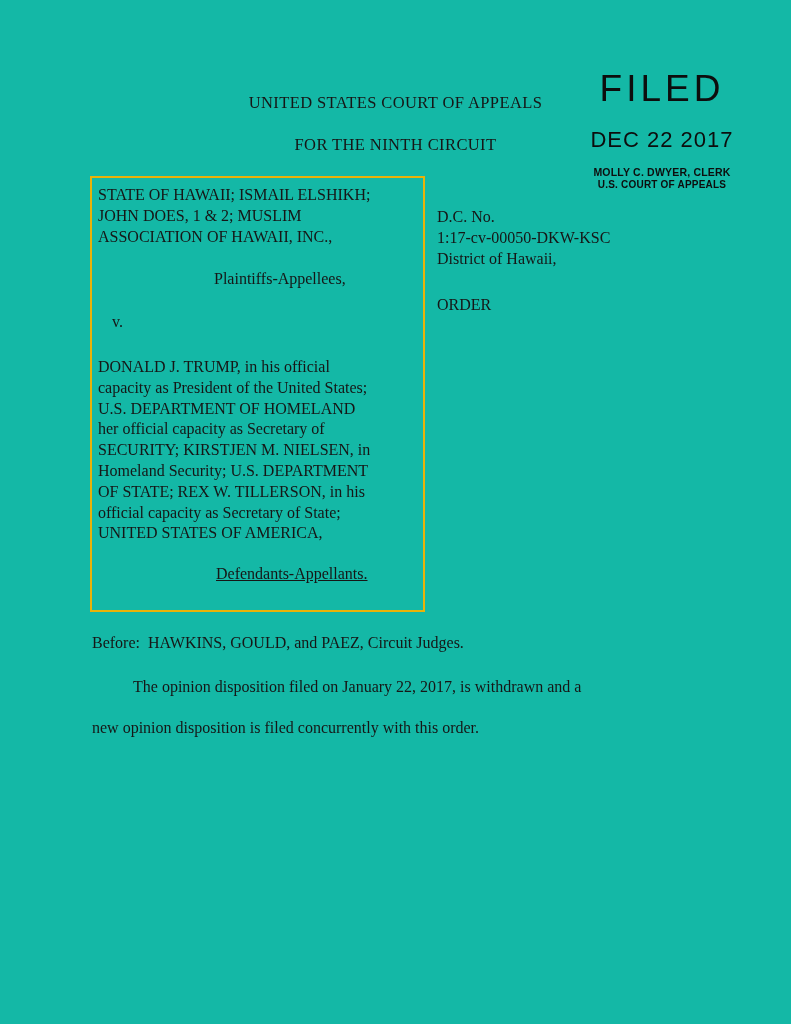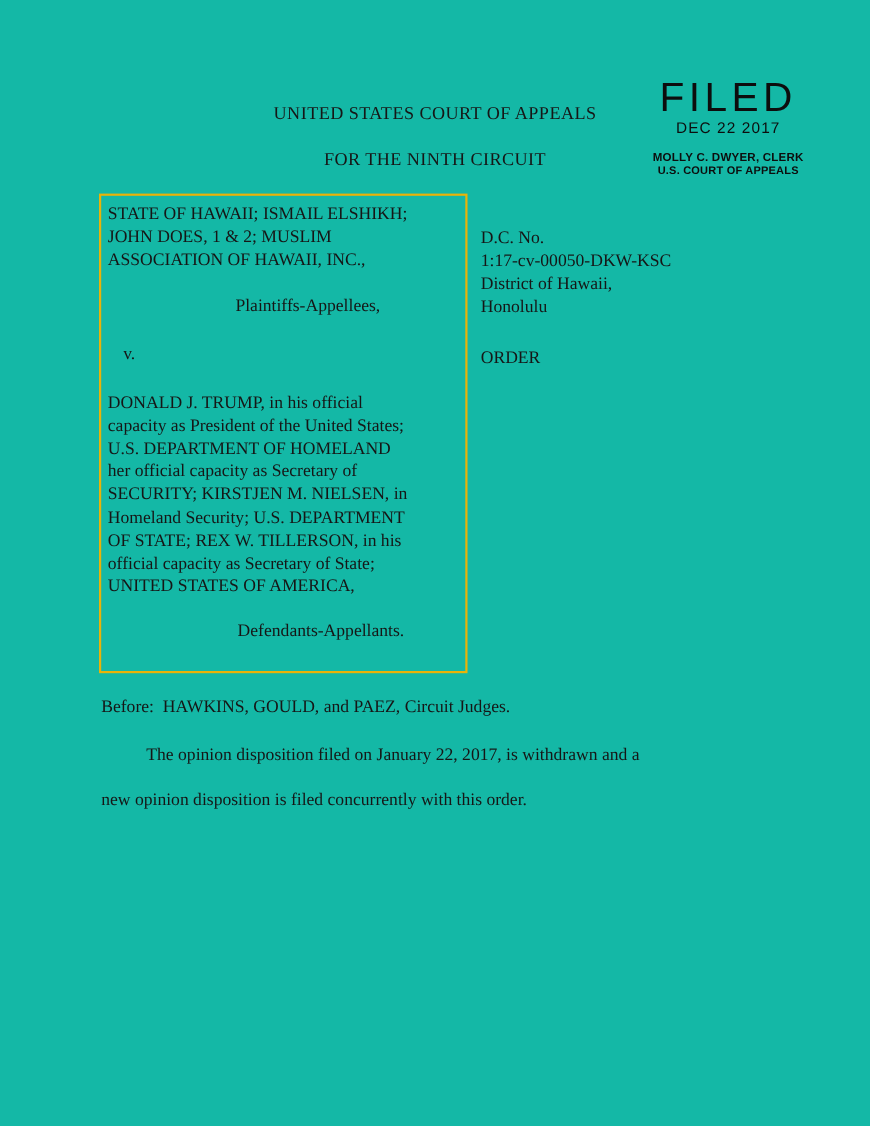--- a/index.html
+++ b/index.html
@@ -42,22 +42,22 @@
     font-family: "Liberation Sans", "DejaVu Sans", sans-serif;
     color: #0d0d0d;
   }
   .filed-label {
     font-size: 37px;
     line-height: 1;
     letter-spacing: 4px;
     font-weight: 500;
   }
   .filed-date {
-    margin-top: 1px;
-    font-size: 14px;
+    margin-top: 20px;
+    font-size: 22px;
     letter-spacing: 1px;
   }
   .filed-clerk {
     margin-top: 13px;
     font-size: 10.5px;
     font-weight: bold;
     letter-spacing: 0.2px;
     line-height: 12.5px;
   }
   .filed-office {
@@ -73,21 +73,21 @@
     top: 176px; left: 90px;
     width: 335px; height: 436px;
     border: 2px solid #eab308;
     padding: 7px 4px 0 6px;
     line-height: 20.8px;
   }
   .caption-box .line { white-space: nowrap; }
   .plaintiffs-role { margin-top: 22px; padding-left: 116px; }
   .versus          { margin-top: 22px; padding-left: 14px; }
   .defendants-names{ margin-top: 24px; }
-  .defendants-role { margin-top: 20px; padding-left: 118px; }
+  .defendants-role { margin-top: 20px; padding-left: 118px; text-decoration: underline; }
 
   
   .case-info {
     position: absolute;
     top: 190px; left: 437px; width: 300px;
     line-height: 21px;
   }
   .case-number-line { display: flex; gap: 24px; }
   .dc-number-block { margin-top: 16px; }
   .order-heading { margin-top: 25px; }
@@ -142,21 +142,20 @@
         <div class="line">UNITED STATES OF AMERICA,</div>
       </div>
     <div class="defendants-role">Defendants-Appellants.</div>
   </div>
 
   <div class="case-info">
     <div class="dc-number-block">
         <div class="line">D.C. No.</div>
         <div class="line">1:17-cv-00050-DKW-KSC</div>
         <div class="line">District of Hawaii,</div>
-        <div class="line">Honolulu</div>
       </div>
     <div class="order-heading">ORDER</div>
   </div>
 
   <div class="judges-line">Before:  HAWKINS, GOULD, and PAEZ, Circuit Judges.</div>
 
   <div class="order-body">
       <div class="line">The opinion disposition filed on January 22, 2017, is withdrawn and a</div>
       <div class="line">new opinion disposition is filed concurrently with this order.</div>
     </div>

